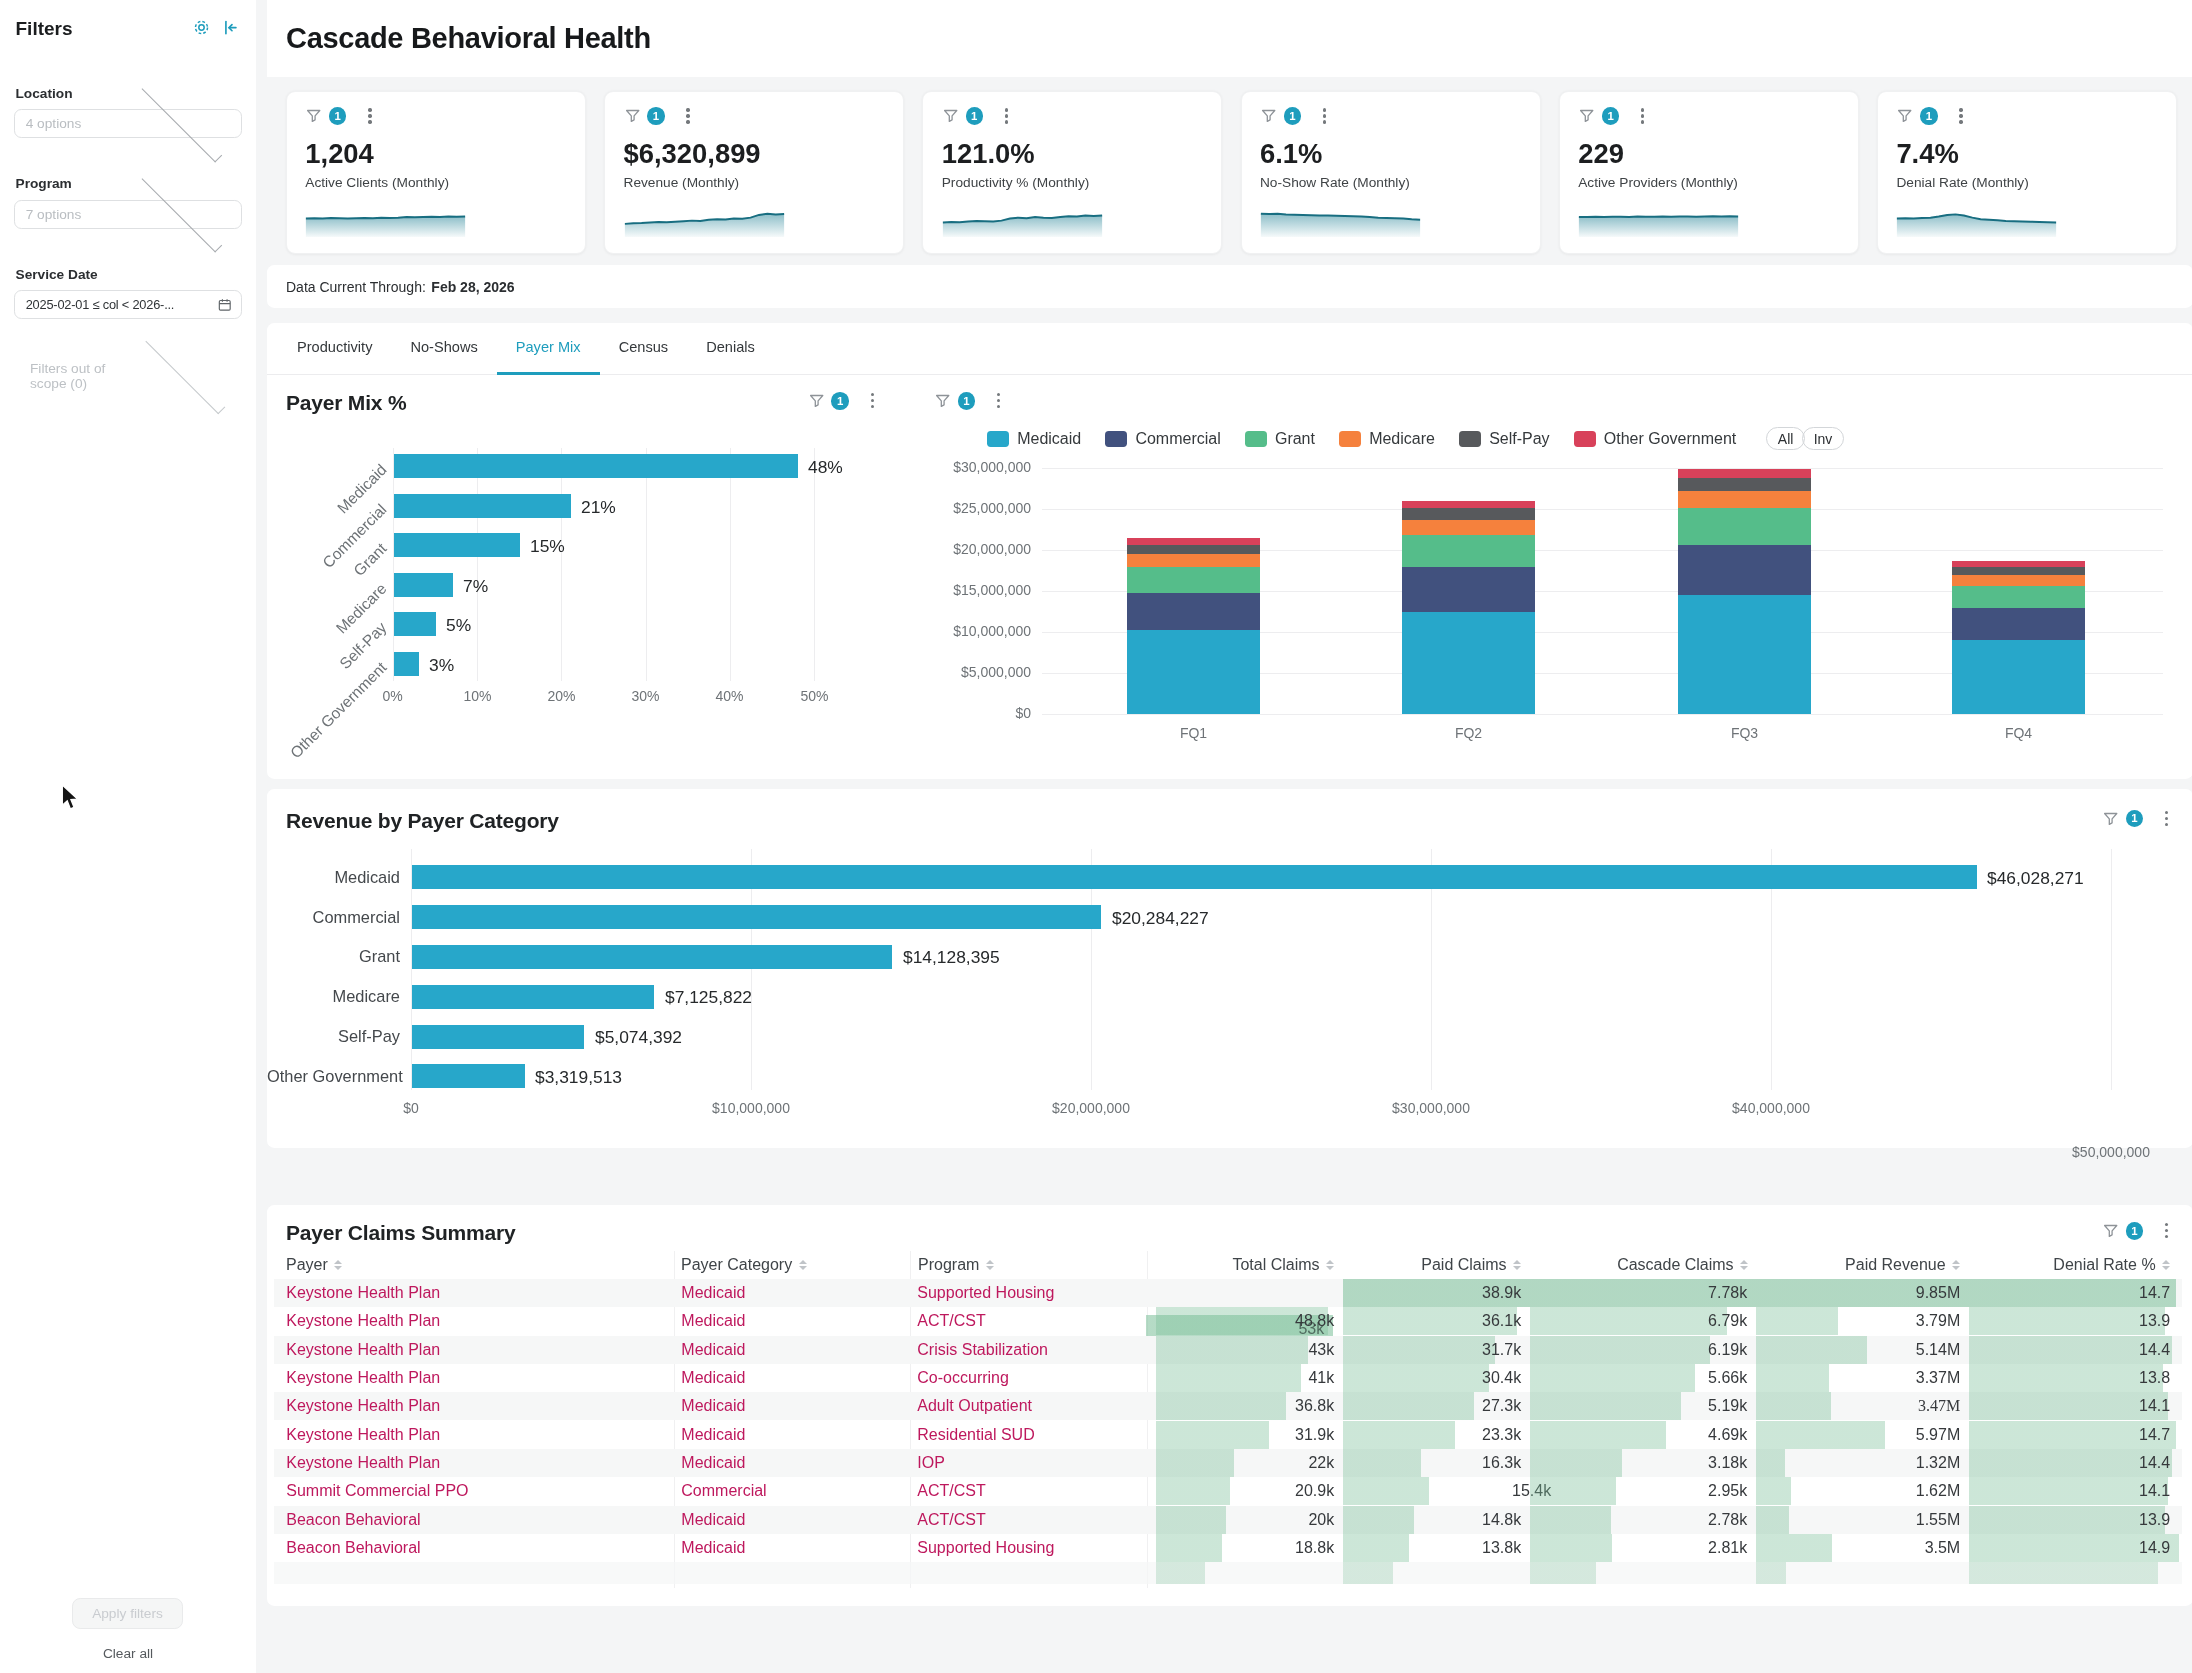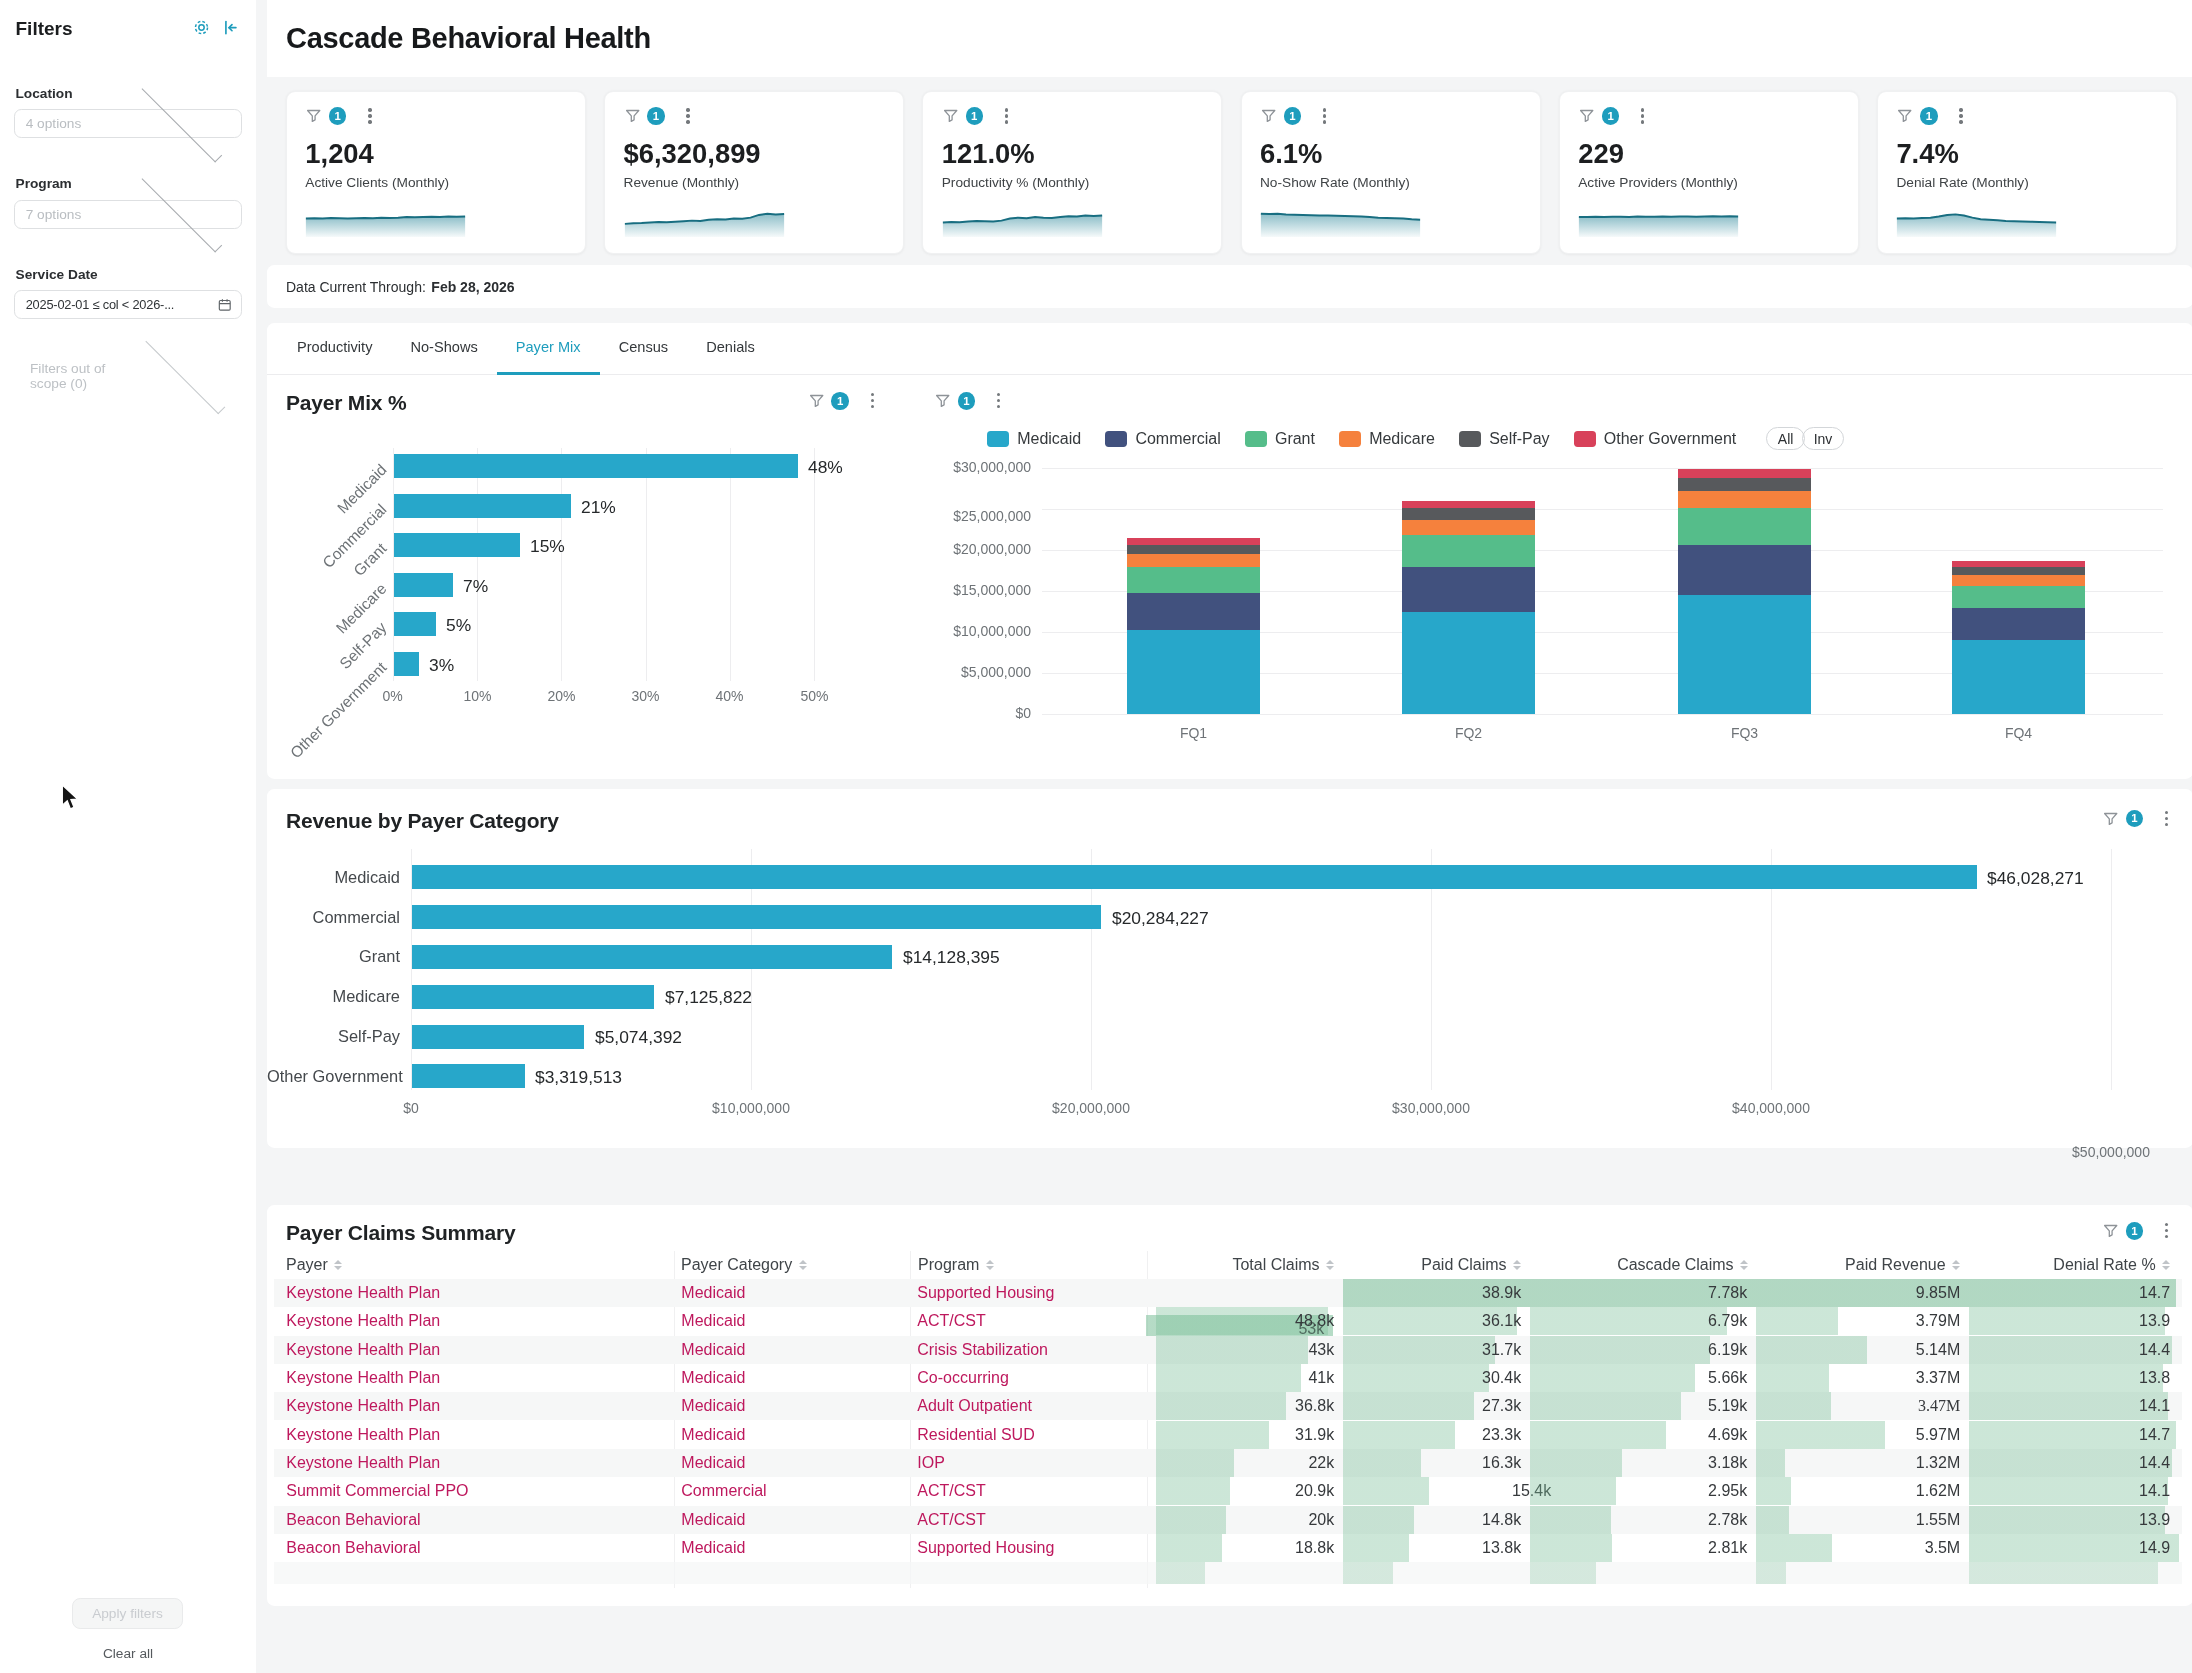--- a/index.html
+++ b/index.html
@@ -432,21 +432,21 @@
       <div class="tick" style="left: 0px; top: 330px; width: 97px; text-align: right;">$0</div>
       <div class="gridline-h" style="left: 108px; top: 298px; width: 1121px;"></div>
       <div class="tick" style="left: 0px; top: 289px; width: 97px; text-align: right;">$5,000,000</div>
       <div class="gridline-h" style="left: 108px; top: 257px; width: 1121px;"></div>
       <div class="tick" style="left: 0px; top: 248px; width: 97px; text-align: right;">$10,000,000</div>
       <div class="gridline-h" style="left: 108px; top: 216px; width: 1121px;"></div>
       <div class="tick" style="left: 0px; top: 207px; width: 97px; text-align: right;">$15,000,000</div>
       <div class="gridline-h" style="left: 108px; top: 175px; width: 1121px;"></div>
       <div class="tick" style="left: 0px; top: 166px; width: 97px; text-align: right;">$20,000,000</div>
       <div class="gridline-h" style="left: 108px; top: 134px; width: 1121px;"></div>
-      <div class="tick" style="left: 0px; top: 125px; width: 97px; text-align: right; margin-top: 8px;">$25,000,000</div>
+      <div class="tick" style="left: 0px; top: 125px; width: 97px; text-align: right;">$25,000,000</div>
       <div class="gridline-h" style="left: 108px; top: 93px; width: 1121px;"></div>
       <div class="tick" style="left: 0px; top: 84px; width: 97px; text-align: right;">$30,000,000</div>
       <div class="stack" style="left: 193px; top: 93px; width: 133px; height: 246px;">
         <i style="height: 84px; background: rgb(39, 167, 202);"></i>
         <i style="height: 37px; background: rgb(65, 81, 126);"></i>
         <i style="height: 26px; background: rgb(85, 189, 138);"></i>
         <i style="height: 13px; background: rgb(245, 129, 61);"></i>
         <i style="height: 9px; background: rgb(87, 89, 92);"></i>
         <i style="height: 6.6px; background: rgb(216, 65, 90);"></i>
       </div>

